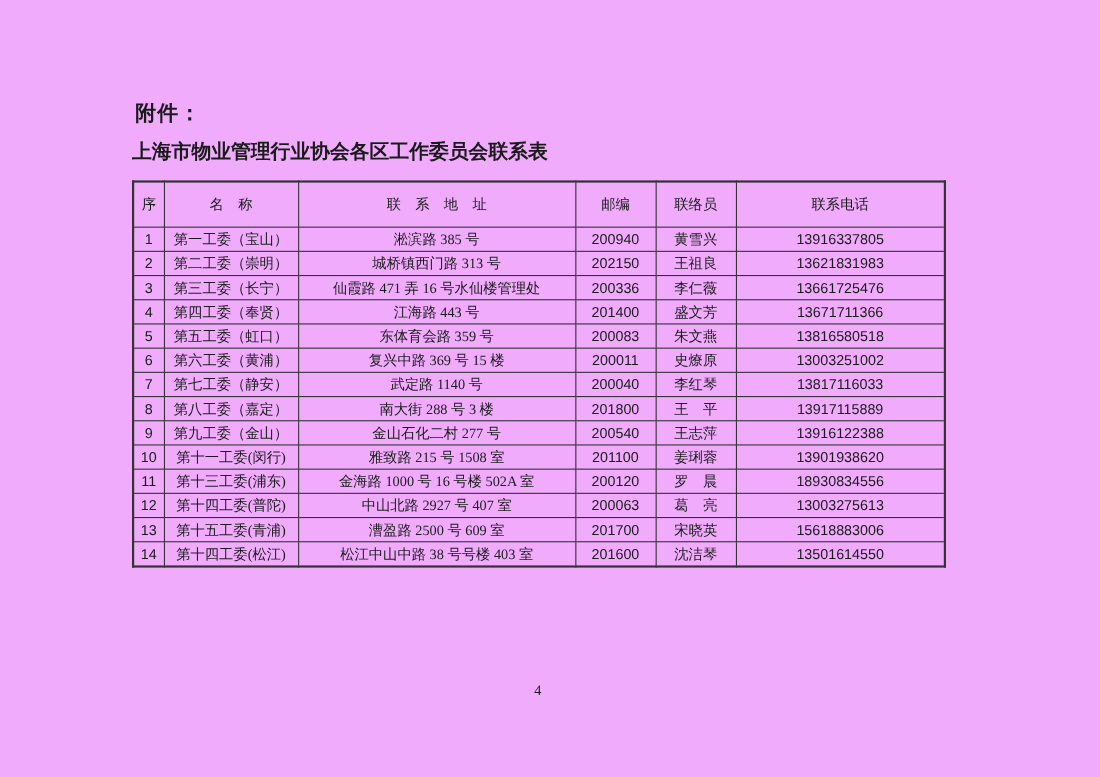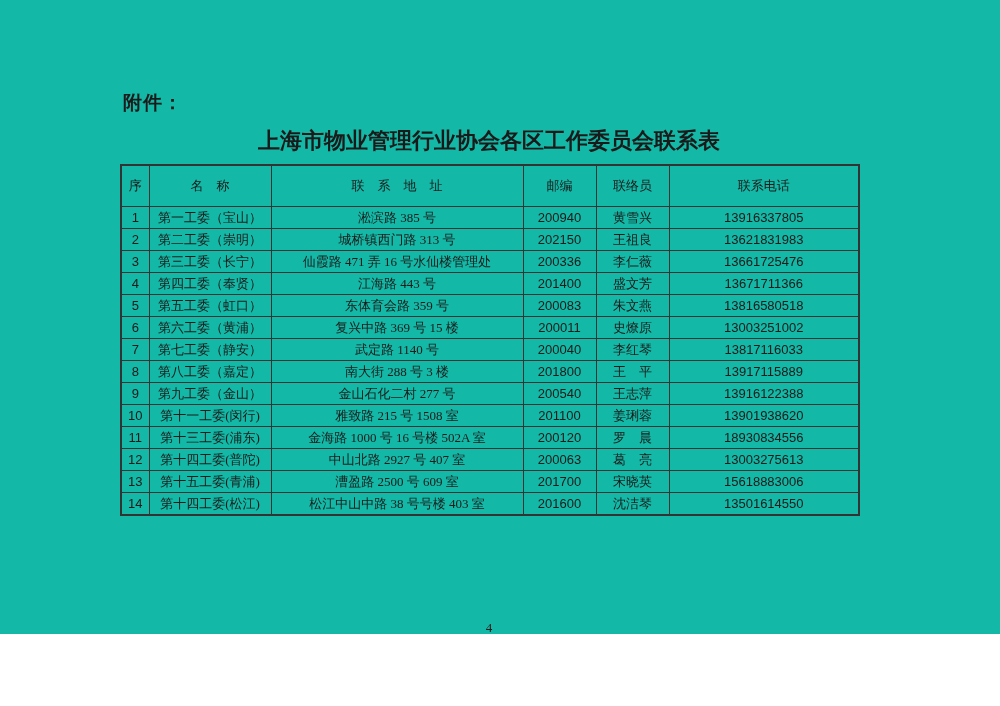--- a/index.html
+++ b/index.html
@@ -3,41 +3,40 @@
 <meta charset="utf-8">
 <style>
   html, body {
     margin: 0;
     padding: 0;
     background: #ffffff;
   }
   #page {
     position: relative;
     width: 1000px;
-    height: 634px;
-    background: #14b8a6;
+    height: 706px;
+    background: #f0abfc;
     overflow: hidden;
     color: #1a1a1a;
     font-family: "Liberation Serif", "DejaVu Serif", serif;
   }
   .attachment {
     position: absolute;
     left: 123px;
     top: 90px;
     font-size: 19px;
     font-weight: bold;
     letter-spacing: 1px;
   }
   .doc-title {
     position: absolute;
     left: 120px;
     top: 126px;
     width: 738px;
-    text-align: center;
-    font-size: 22px;
+    font-size: 18px;
     font-weight: bold;
   }
   table.contact-table {
     position: absolute;
     left: 120px;
     top: 164px;
     width: 738px;
     border-collapse: collapse;
     table-layout: fixed;
     border: 2px solid #333333;

